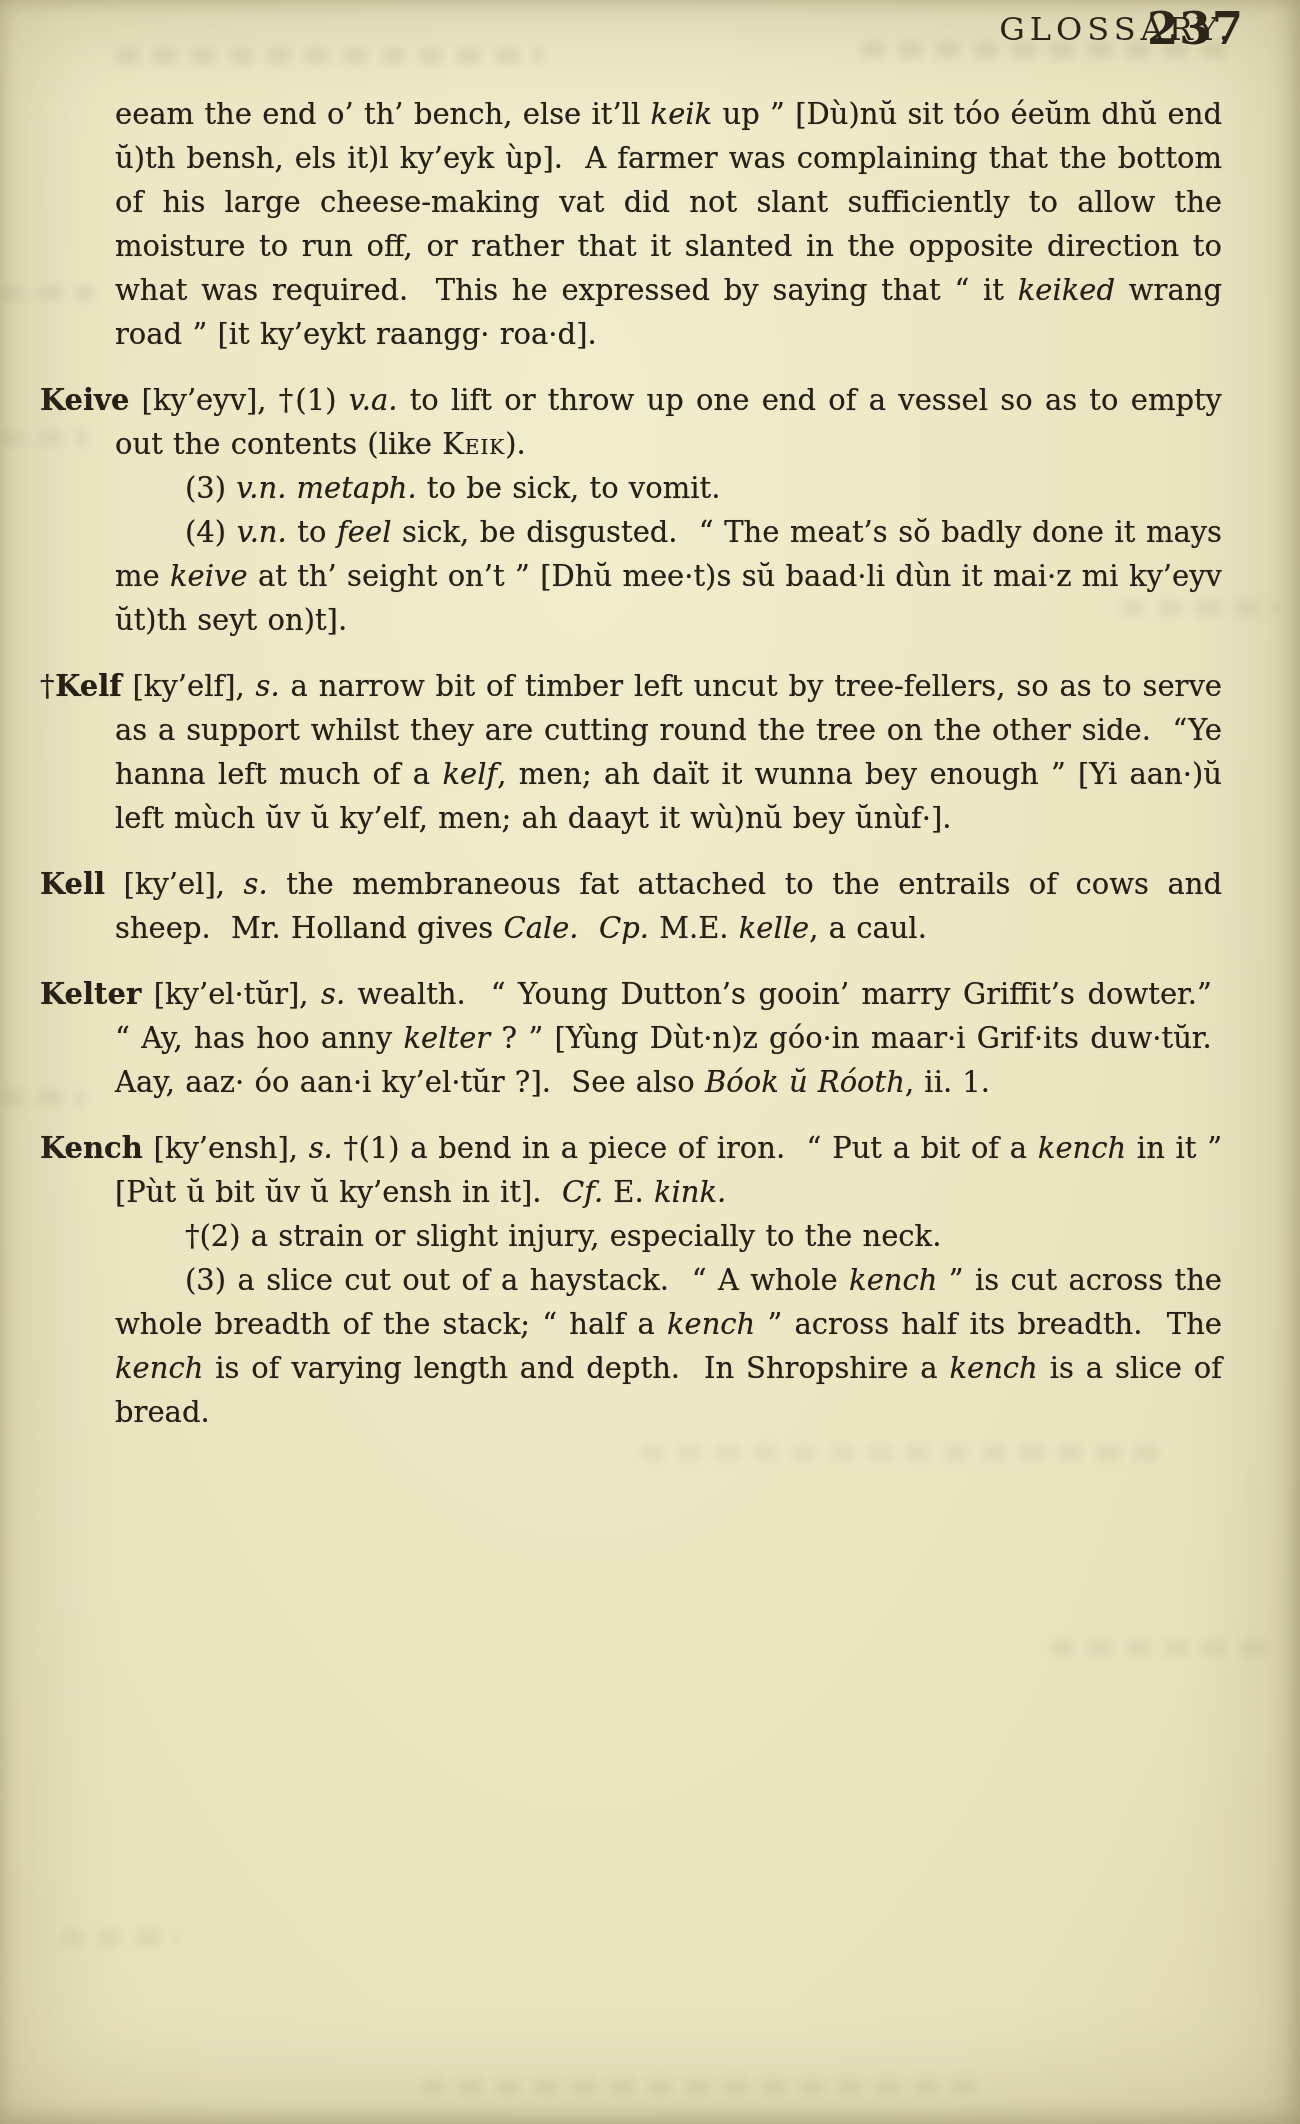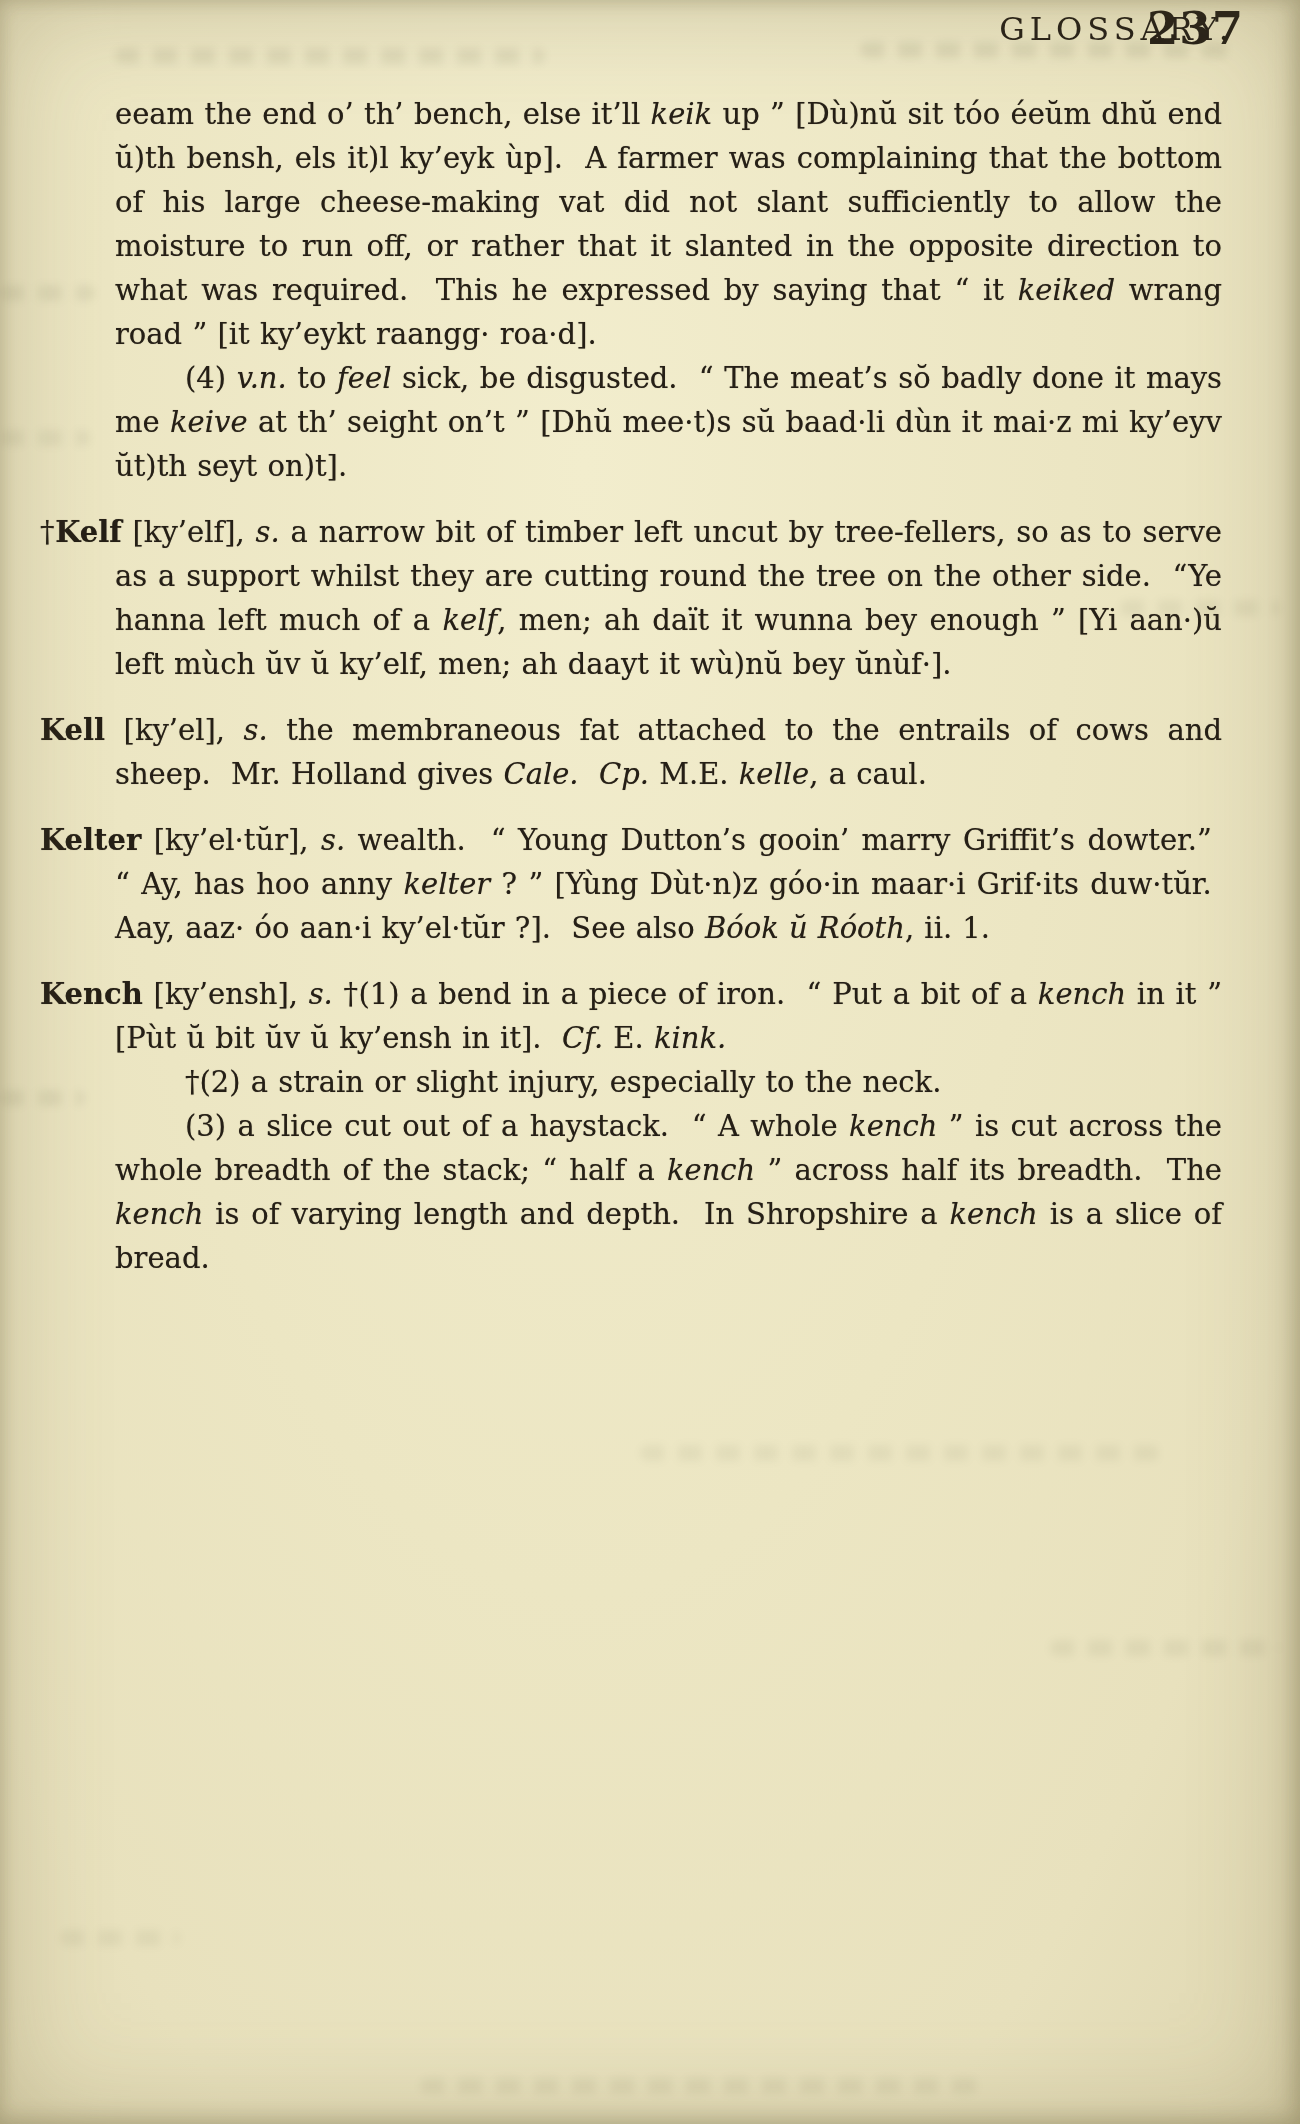--- a/index.html
+++ b/index.html
@@ -71,20 +71,22 @@
   <div class="ghost" style="left:420px; top:2078px;width:560px; opacity:.08;"></div>
   <div class="ghost" style="left:60px;  top:1930px;width:120px; opacity:.07;"></div>
 
   <header>
     <div class="running-title">GLOSSARY.</div>
     <div class="page-number">237</div>
   </header>
 
   <main class="text-block">
       <p class="para p-body"><span>eeam the end o’ th’ bench, else it’ll </span><span class="i">keik</span><span> up ” [Dù)nŭ sit tóo éeŭm dhŭ end ŭ)th bensh, els it)l ky’eyk ùp].&nbsp; A farmer was complaining that the bottom of his large cheese-making vat did not slant sufficiently to allow the moisture to run off, or rather that it slanted in the opposite direction to what was required.&nbsp; This he expressed by saying that “ it </span><span class="i">keiked</span><span> wrang road ” [it ky’eykt raangg· roa·d].</span></p>
+      <p class="para p-entry"><span class="b">Keive</span><span> [ky’eyv], †(1) </span><span class="i">v.a.</span><span> to lift or throw up one end of a vessel so as to empty out the contents (like </span><span class="sc">Keik</span><span>).</span></p>
+      <p class="para p-sense"><span>(3) </span><span class="i">v.n. metaph.</span><span> to be sick, to vomit.</span></p>
       <p class="para p-sense"><span>(4) </span><span class="i">v.n.</span><span> to </span><span class="i">feel</span><span> sick, be disgusted.&nbsp; “ The meat’s sŏ badly done it mays me </span><span class="i">keive</span><span> at th’ seight on’t ” [Dhŭ mee·t)s sŭ baad·li dùn it mai·z mi ky’eyv ŭt)th seyt on)t].</span></p>
       <p class="para p-entry"><span>†</span><span class="b">Kelf</span><span> [ky’elf], </span><span class="i">s.</span><span> a narrow bit of timber left uncut by tree-fellers, so as to serve as a support whilst they are cutting round the tree on the other side.&nbsp; “Ye hanna left much of a </span><span class="i">kelf</span><span>, men; ah daït it wunna bey enough ” [Yi aan·)ŭ left mùch ŭv ŭ ky’elf, men; ah daayt it wù)nŭ bey ŭnùf·].</span></p>
       <p class="para p-entry"><span class="b">Kell</span><span> [ky’el], </span><span class="i">s.</span><span> the membraneous fat attached to the entrails of cows and sheep.&nbsp; Mr. Holland gives </span><span class="i">Cale.</span><span>&nbsp; </span><span class="i">Cp.</span><span> M.E. </span><span class="i">kelle</span><span>, a caul.</span></p>
       <p class="para p-entry"><span class="b">Kelter</span><span> [ky’el·tŭr], </span><span class="i">s.</span><span> wealth.&nbsp; “ Young Dutton’s gooin’ marry Griffit’s dowter.”&nbsp; “ Ay, has hoo anny </span><span class="i">kelter</span><span> ? ” [Yùng Dùt·n)z góo·in maar·i Grif·its duw·tŭr.&nbsp; Aay, aaz· óo aan·i ky’el·tŭr ?].&nbsp; See also </span><span class="i">Bóok ŭ Róoth</span><span>, ii. 1.</span></p>
       <p class="para p-entry"><span class="b">Kench</span><span> [ky’ensh], </span><span class="i">s.</span><span> †(1) a bend in a piece of iron.&nbsp; “ Put a bit of a </span><span class="i">kench</span><span> in it ” [Pùt ŭ bit ŭv ŭ ky’ensh in it].&nbsp; </span><span class="i">Cf.</span><span> E. </span><span class="i">kink.</span></p>
       <p class="para p-sense"><span>†(2) a strain or slight injury, especially to the neck.</span></p>
       <p class="para p-sense"><span>(3) a slice cut out of a haystack.&nbsp; “ A whole </span><span class="i">kench</span><span> ” is cut across the whole breadth of the stack; “ half a </span><span class="i">kench</span><span> ” across half its breadth.&nbsp; The </span><span class="i">kench</span><span> is of varying length and depth.&nbsp; In Shropshire a </span><span class="i">kench</span><span> is a slice of bread.</span></p>
     </main>
 
   <div class="vignette"></div>

